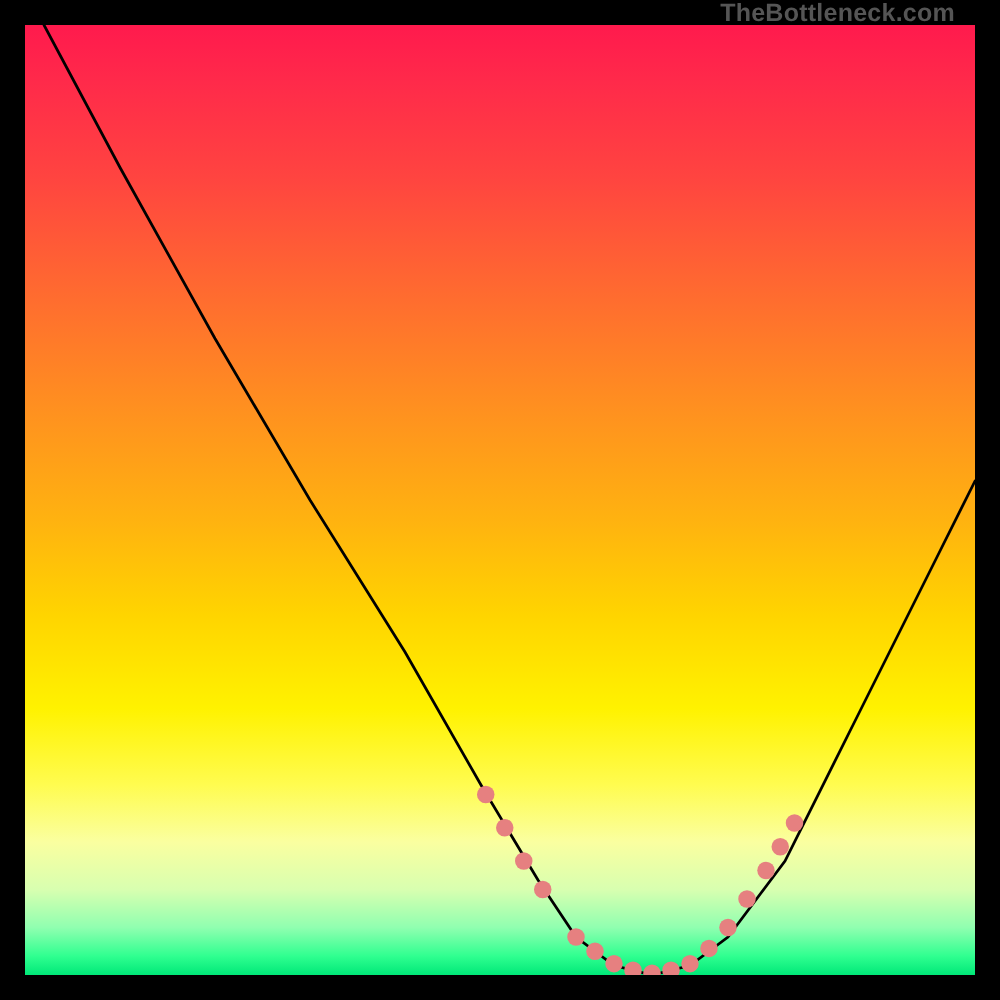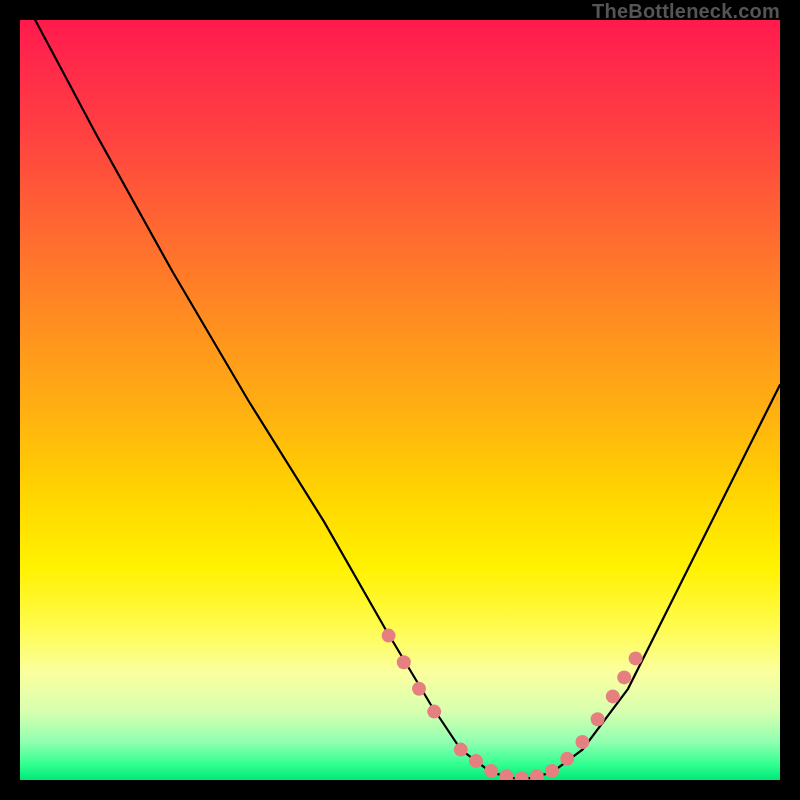--- a/index.html
+++ b/index.html
@@ -36,21 +36,21 @@
       #faffa0 86%,
       #d8ffb0 91%,
       #90ffb0 95%,
       #30ff90 98%,
       #00e878 100%
     );
   }
   .watermark {
     position: absolute;
     top: 0;
-    right: 20px;
+    right: 36px;
     font-family: Arial, Helvetica, sans-serif;
     font-size: 20px;
     font-weight: 600;
     color: #555;
     letter-spacing: 0.2px;
   }
   svg.curve {
     position: absolute;
     left: 0; top: 0;
     width: 100%;

